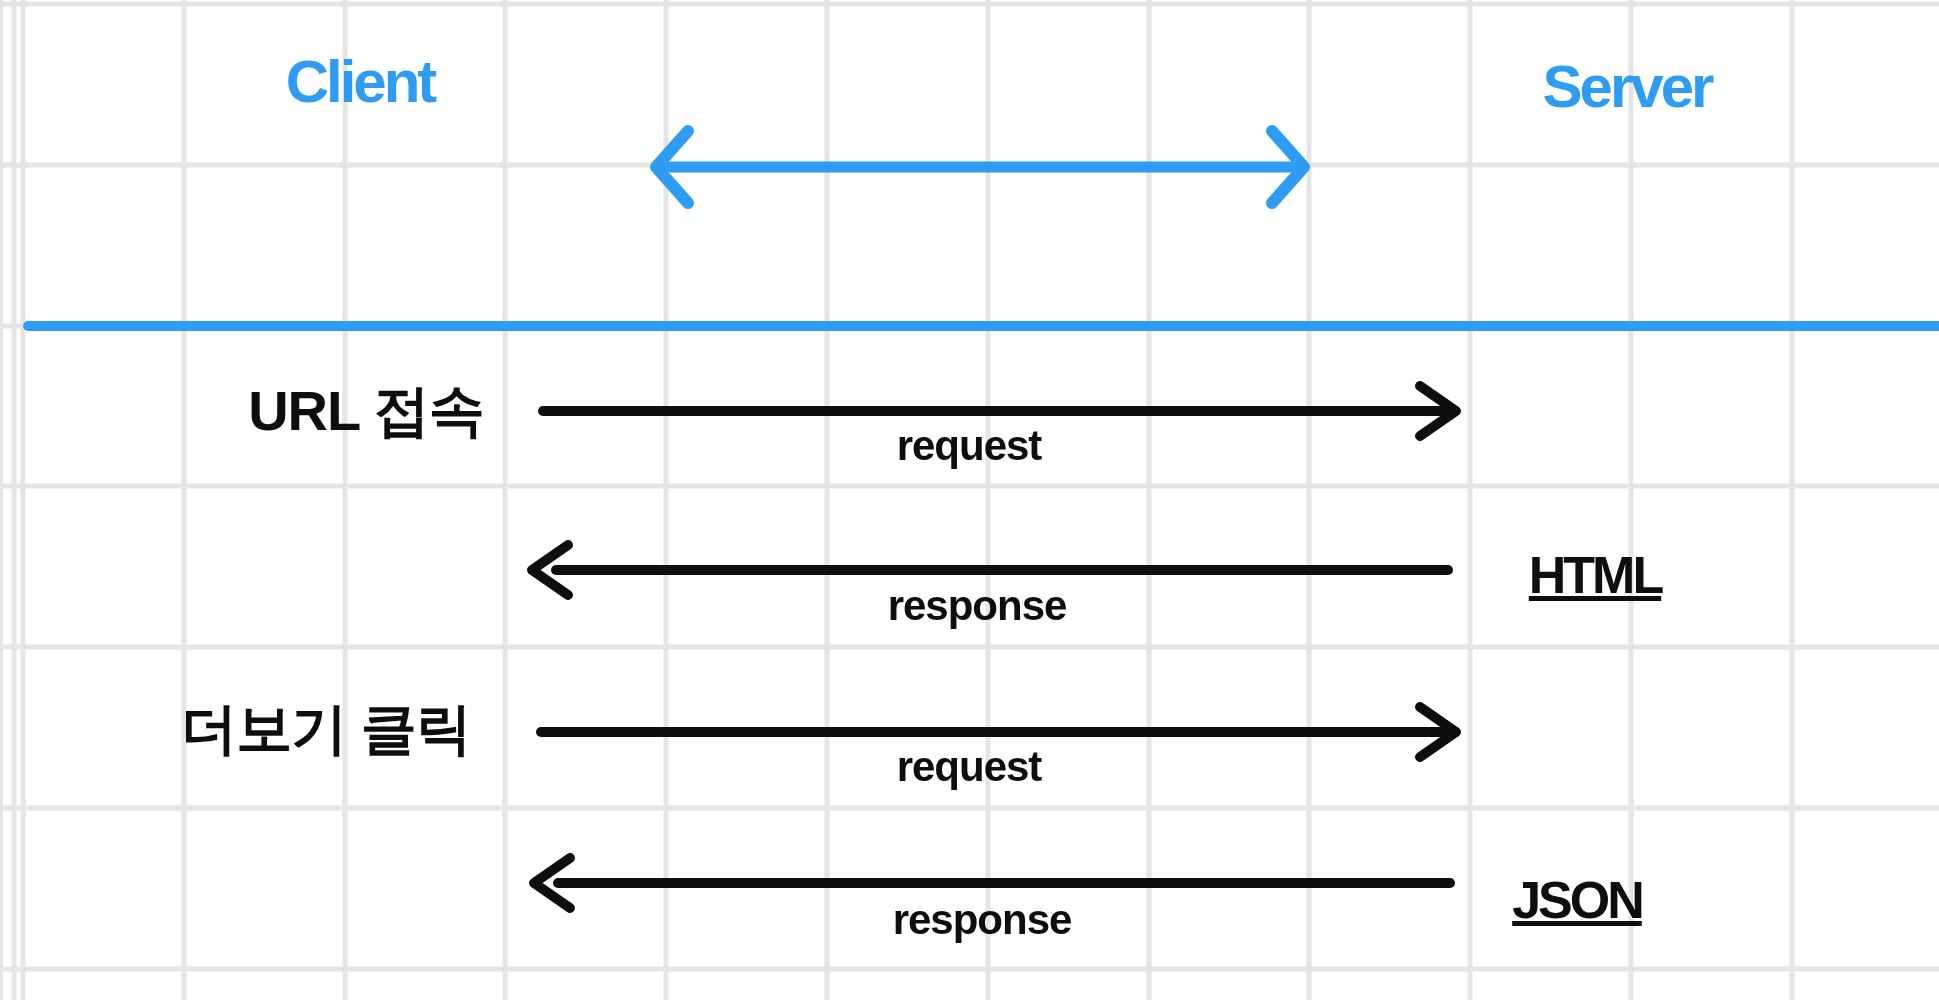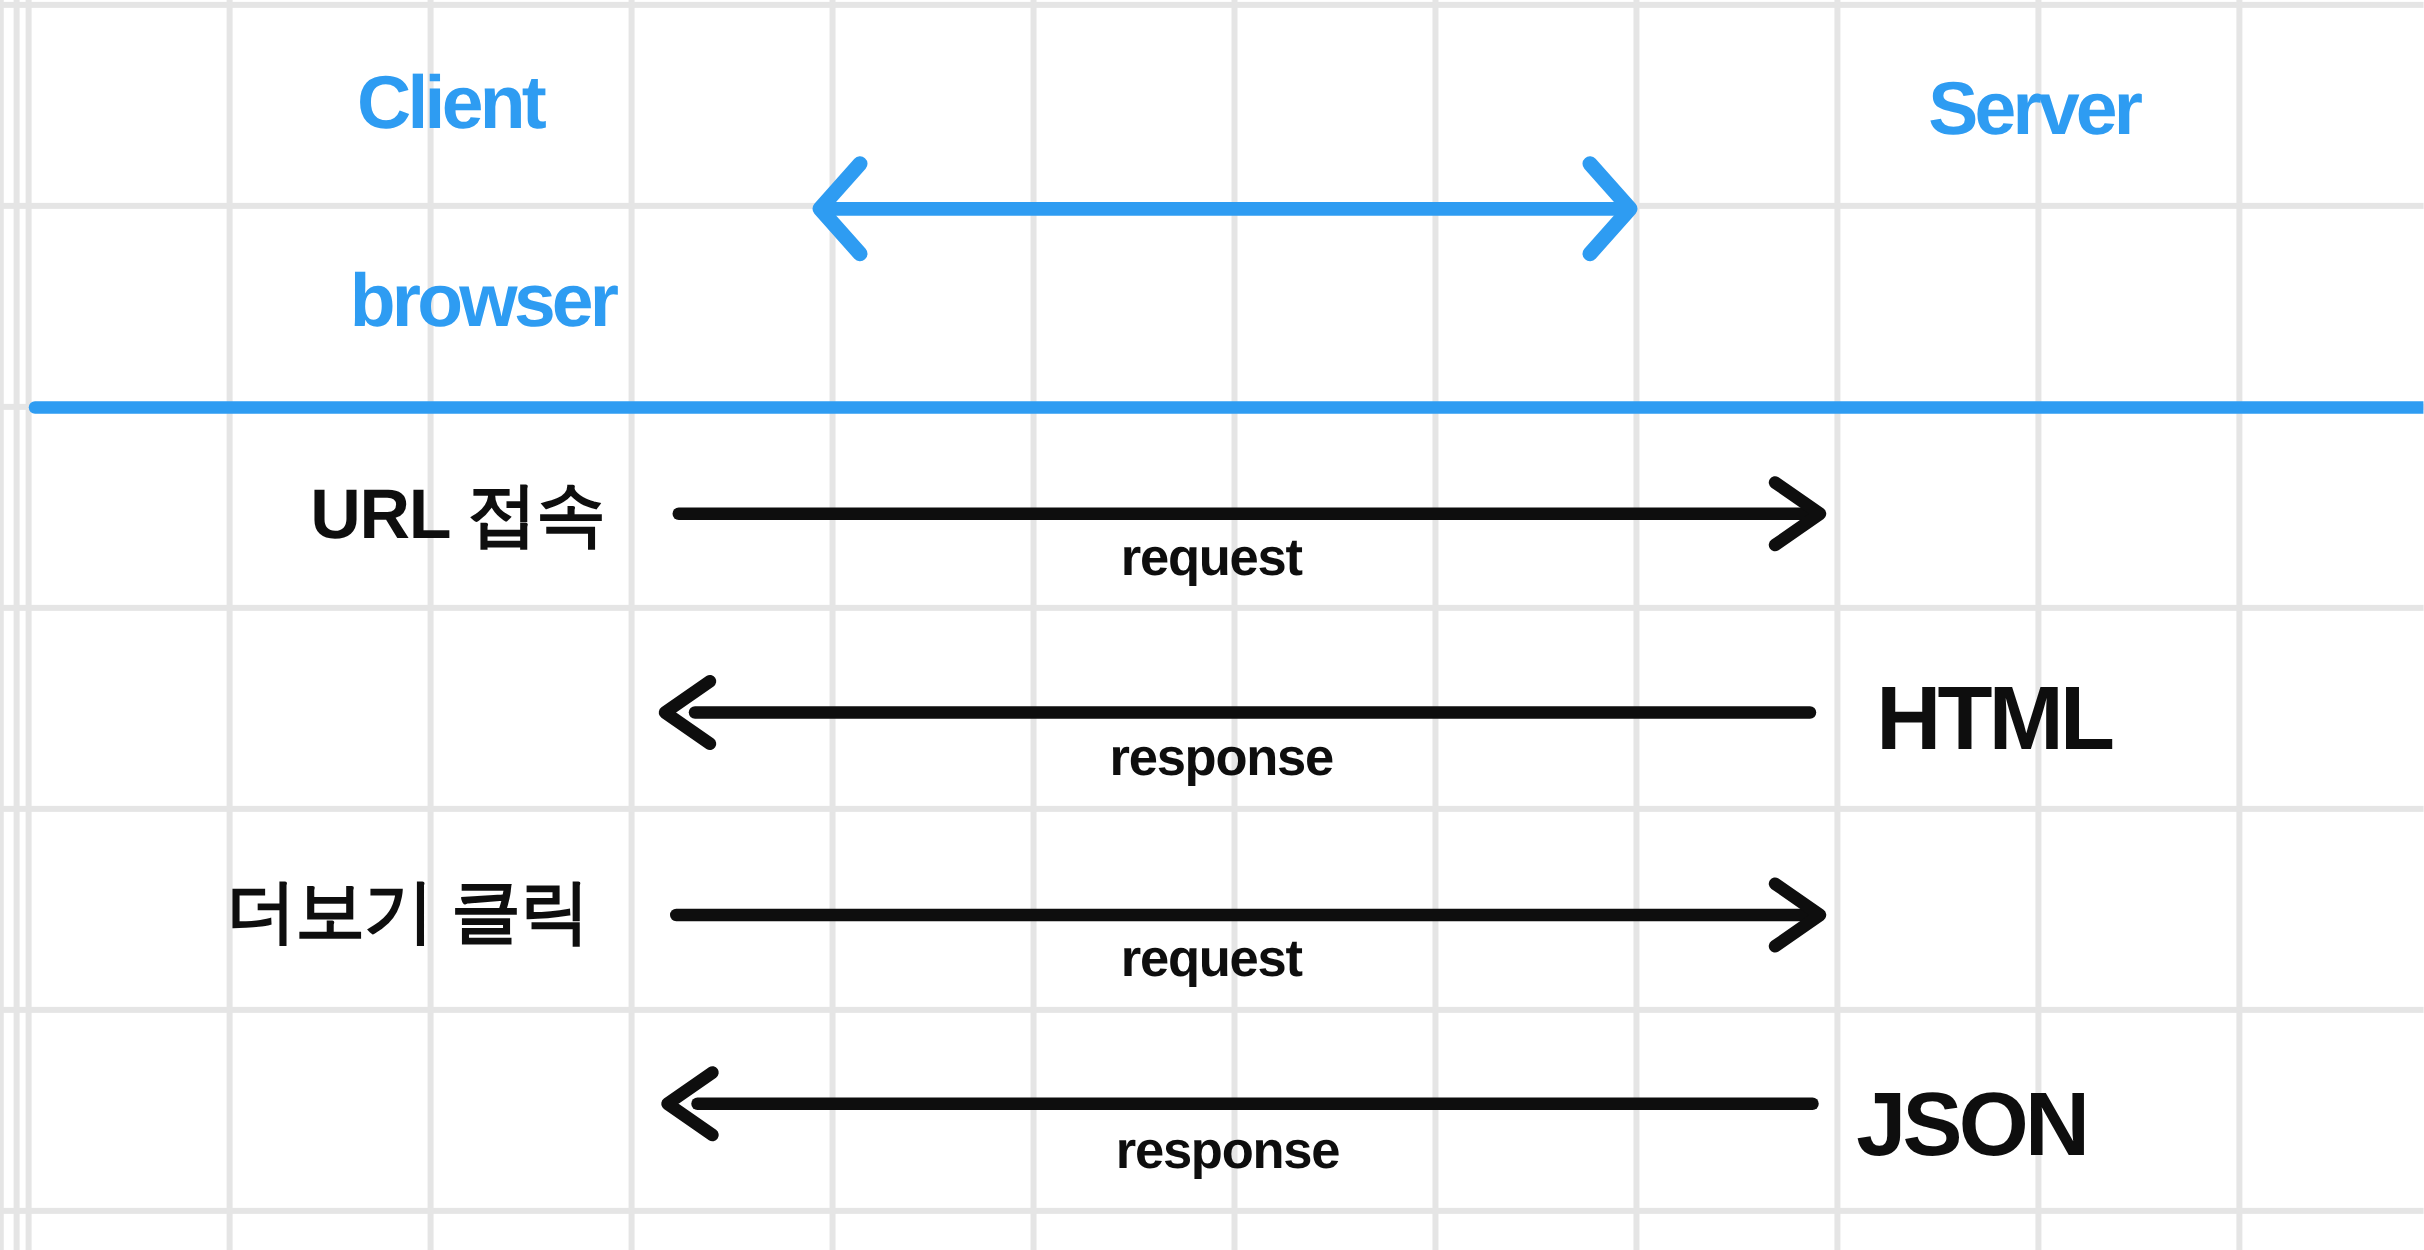--- a/index.html
+++ b/index.html
@@ -40,22 +40,23 @@
   }
   .action{
     color:var(--ink);
     font-weight:700;
     font-size:56px;
     letter-spacing:-1px;
   }
   .result{
     color:var(--ink);
     font-weight:700;
-    font-size:72px;
+    font-size:52px;
     letter-spacing:-3px;
+    text-decoration:underline;
   }
   .arrow-label{
     color:var(--ink);
     font-weight:700;
     font-size:42px;
     letter-spacing:-1px;
   }
   .divider{
     position:absolute;
     left:23px;top:321px;
@@ -74,21 +75,20 @@
   .accent-head{fill:none;stroke:var(--accent);stroke-width:12;stroke-linecap:round;stroke-linejoin:round;}
 </style>
 </head>
 <body>
 
 <div class="canvas">
 
   <div class="edge-sliver"></div>
 
   <span class="lbl actor" style="left:360px;top:82px;">Client</span>
-  <span class="lbl actor" style="left:386px;top:241px;">browser</span>
   <span class="lbl actor" style="left:1627px;top:87px;">Server</span>
 
   <div class="divider"></div>
 
   <svg class="overlay" viewBox="0 0 1939 1000">
 
     <g>
       <line class="accent-shaft" x1="664" y1="167" x2="1296" y2="167"></line>
       <polyline class="accent-head" points="688,131 656,167 688,203"></polyline>
       <polyline class="accent-head" points="1272,131 1304,167 1272,203"></polyline>

